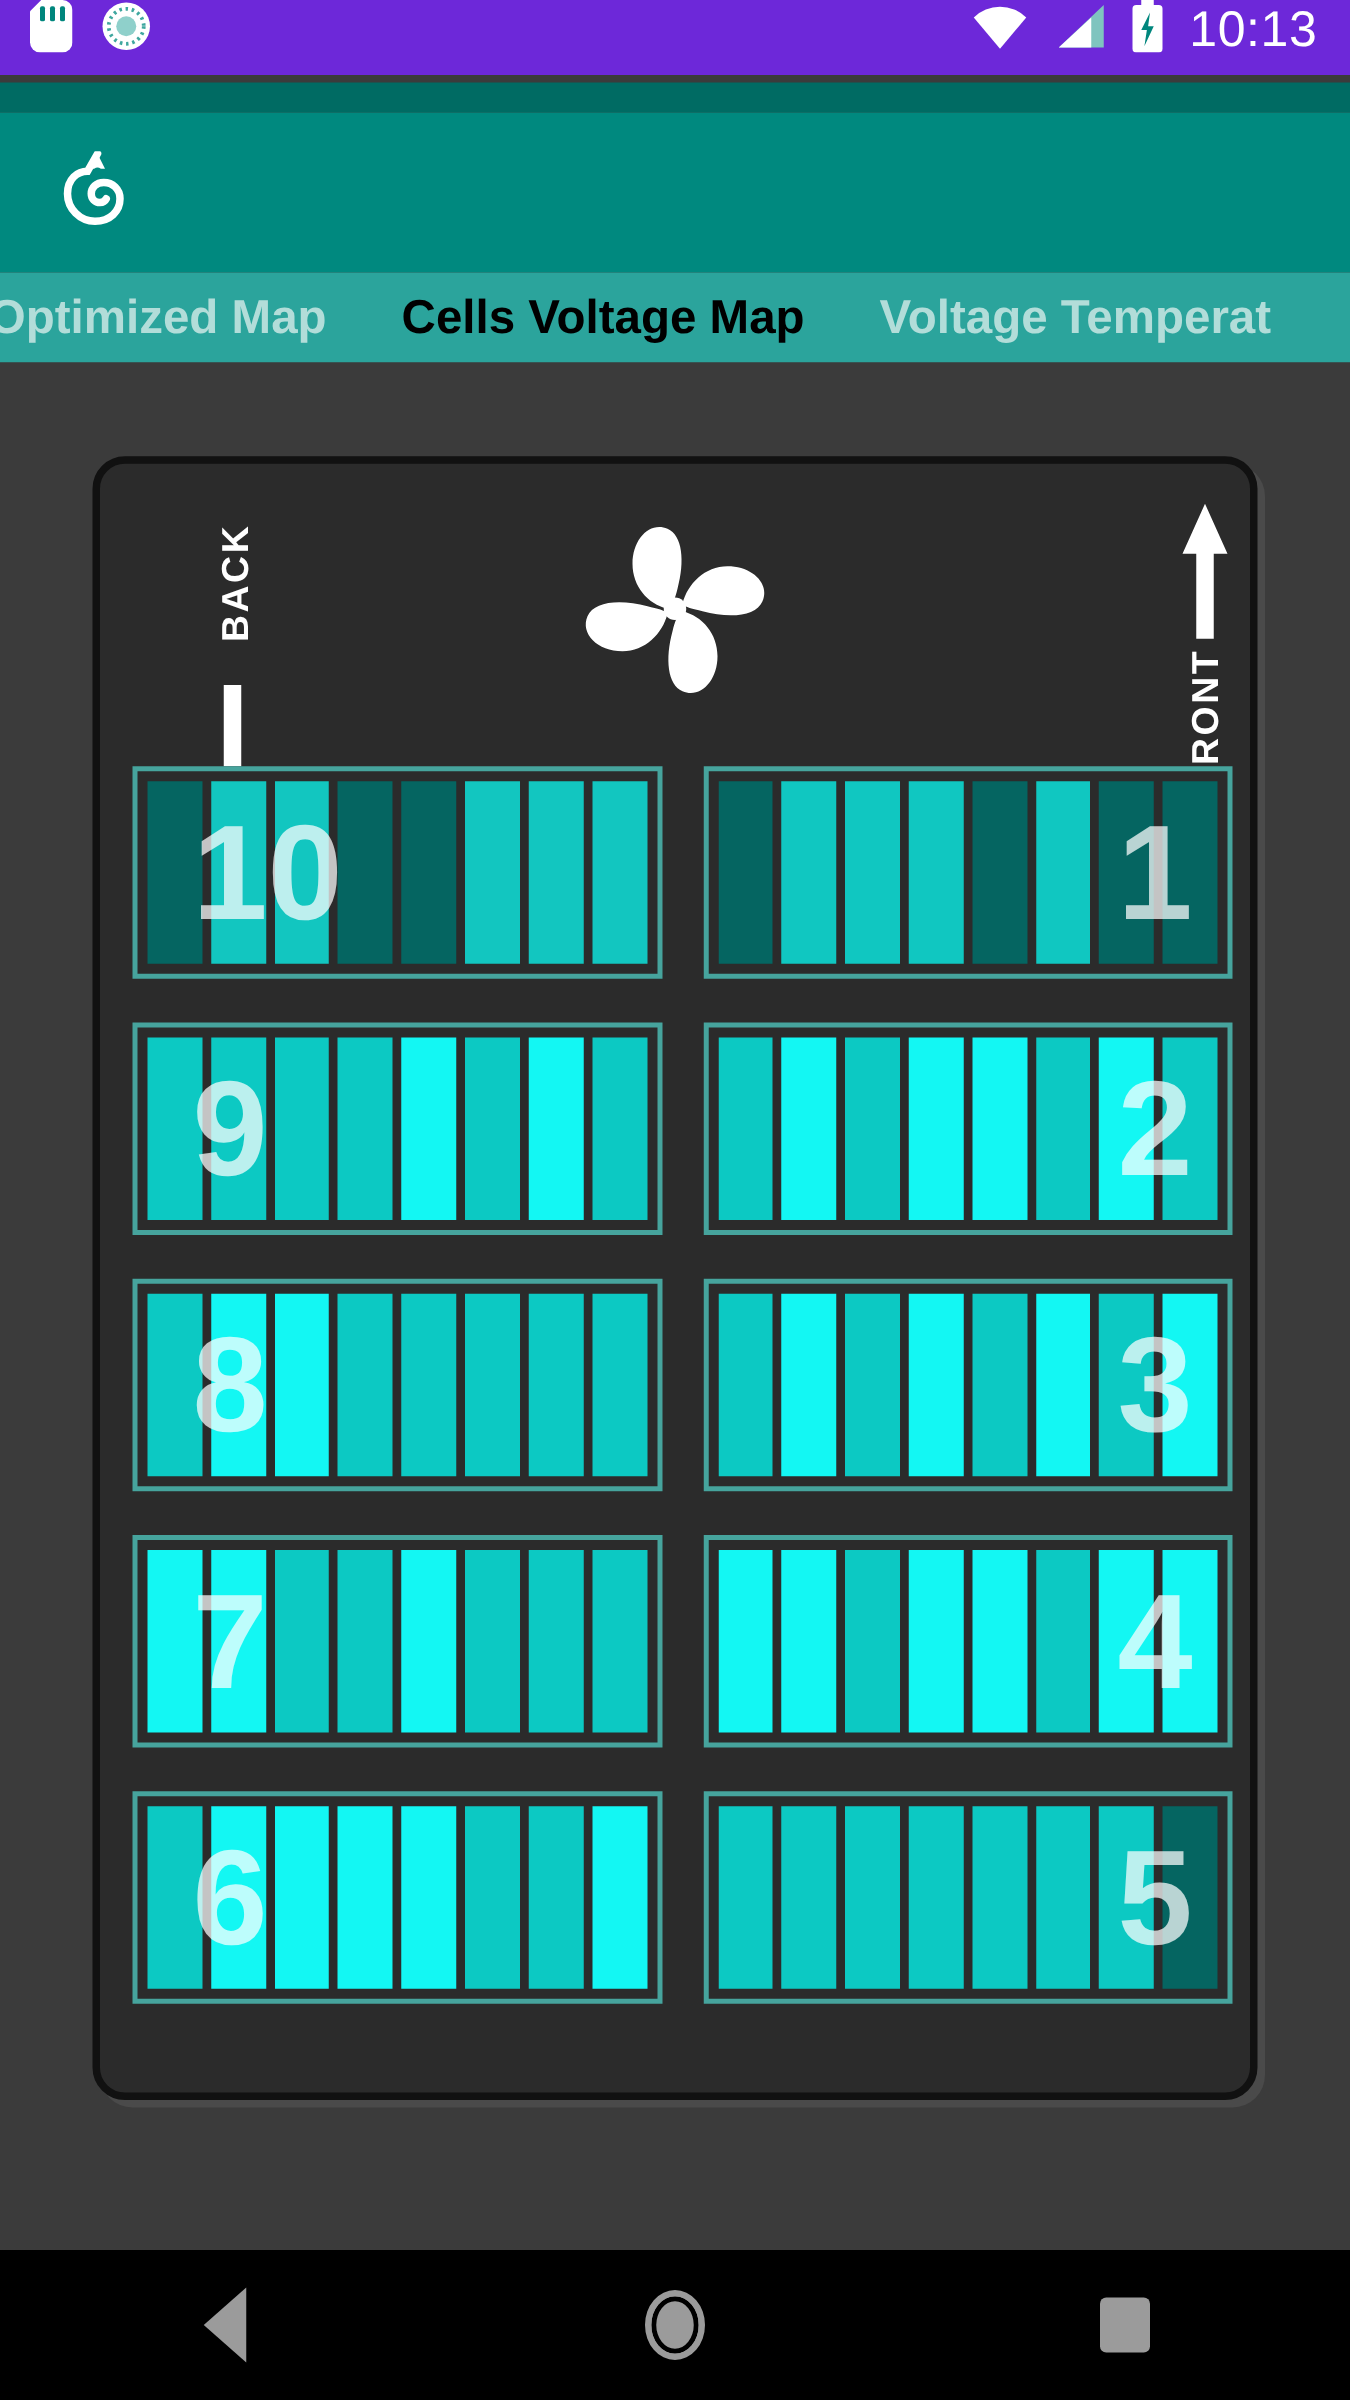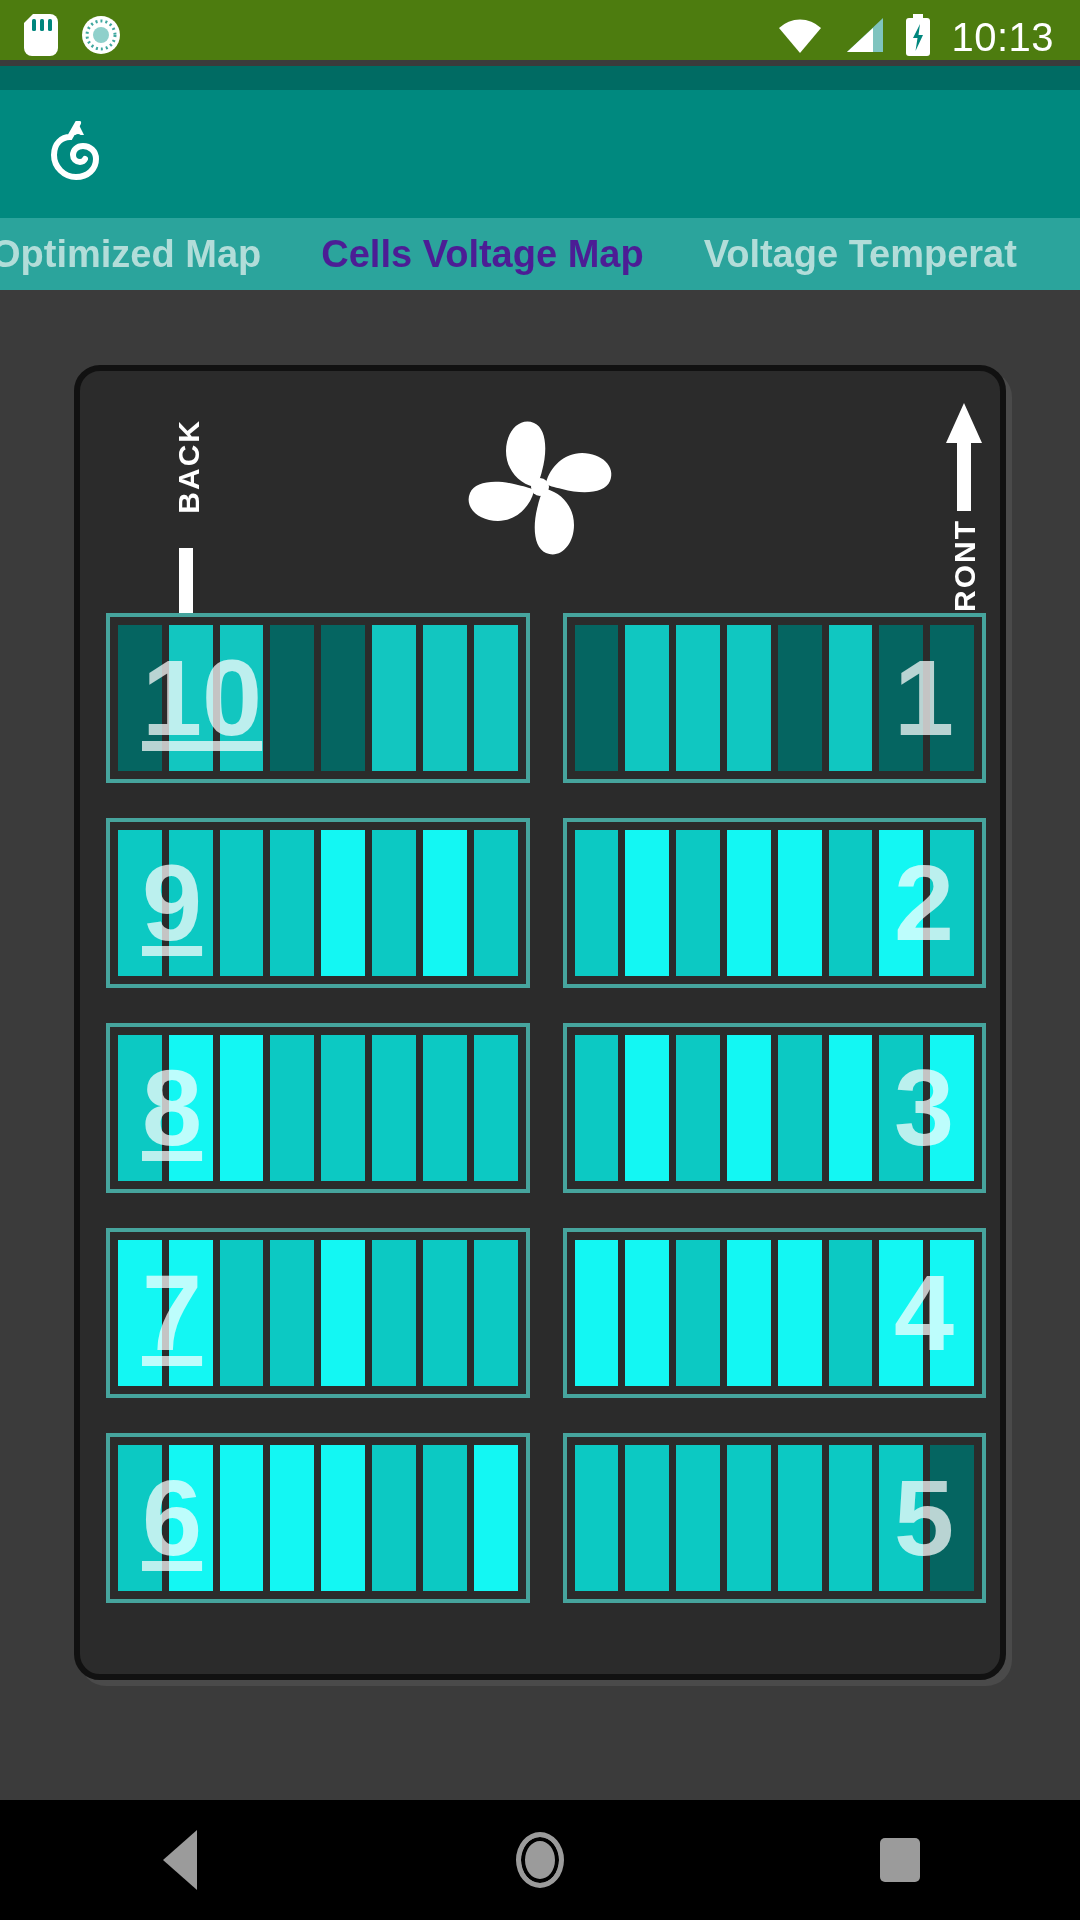--- a/index.html
+++ b/index.html
@@ -7,22 +7,22 @@
     width:1080px; height:1920px;
     background:#000;
     font-family:"Liberation Sans", sans-serif;
     overflow:hidden;
   }
   #app { position:relative; width:1080px; height:1920px; background:#3b3b3b; }
 
   
   .statusbar {
     position:absolute; top:0; left:0; width:1080px; height:60px;
-    background:#4d7c0f;
-    display:flex; align-items:flex-end;
+    background:#6d28d9;
+    display:flex; align-items:flex-start;
   }
   .sb-left { display:flex; align-items:center; gap:22px; padding-left:24px; }
   .sb-right { margin-left:auto; display:flex; align-items:center; gap:20px; padding-right:26px; }
   .sb-clock { color:#fff; font-size:40px; font-weight:400; letter-spacing:0.5px; line-height:1; }
 
   
   .actionbar {
     position:absolute; top:66px; left:0; width:1080px; height:24px;
     background:#006b63;
   }
@@ -37,21 +37,21 @@
   .tabbar {
     position:absolute; top:218px; left:0; width:1080px; height:72px;
     background:#2ba49c;
     display:flex; align-items:center; overflow:hidden;
     white-space:nowrap;
   }
   .tab {
     font-size:38px; font-weight:bold; color:#b2ddd9;
     padding:0 30px; flex:0 0 auto;
   }
-  .tab.active { color:#4c1d95; }
+  .tab.active { color:#000000; }
   .tab-first { margin-left:-115px; }
 
   
   .content {
     position:absolute; top:290px; left:0; width:1080px; height:1510px;
     background:#3b3b3b;
   }
 
   .pack {
     position:absolute; left:74px; top:75px;
@@ -94,21 +94,21 @@
     padding:8px;
     display:flex; gap:7px; align-items:stretch;
   }
   .cell { flex:1 1 0; }
   .mod-num {
     position:absolute; top:50%; transform:translateY(-50%);
     font-size:108px; font-weight:bold; line-height:1;
     color:rgba(255,255,255,0.72);
     pointer-events:none;
   }
-  .mod-num.left { left:32px;text-decoration:underline; }
+  .mod-num.left { left:44px; }
   .mod-num.right { right:28px; }
 
   
   .legend {
     position:absolute; left:0; top:1425px; width:1080px; height:75px;
     display:flex; align-items:center; justify-content:center; gap:22px;
   }
   .legend-val { color:#fff; font-size:54px; font-weight:bold; letter-spacing:-1px; }
   .legend-bar {
     width:547px; height:50px;

